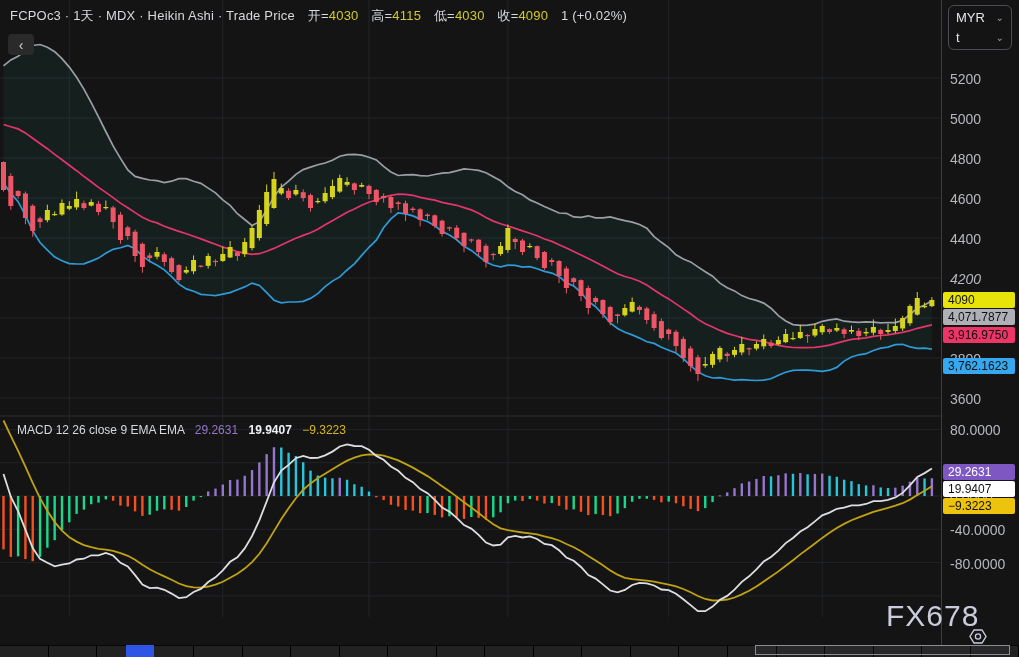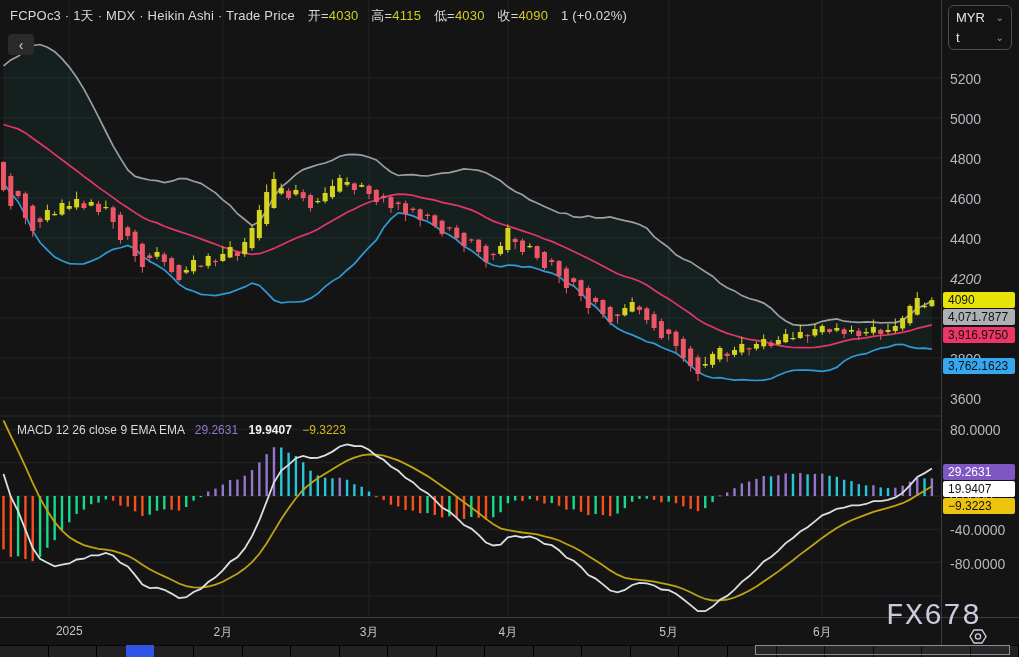--- a/index.html
+++ b/index.html
@@ -37,21 +37,21 @@
              background:#141414;z-index:1;}
   .t-lbl{position:absolute;top:6px;font-size:12px;color:#c3c6cc;transform:translateX(-50%);}
   
   .strip{position:absolute;left:0;top:645px;width:1019px;height:12px;background:#151515;z-index:5;
          display:flex;}
   .cell{flex:1;border-right:1px solid #000;background:#222;box-sizing:border-box;border-top:1px solid #060606;}
   .strip-hl{position:absolute;top:0;height:12px;background:#2f55e6;z-index:6;}
   .strip-vp{position:absolute;top:0;height:10px;border:1px solid #8a8d96;box-sizing:border-box;z-index:7;background:rgba(255,255,255,0.03);}
   
   .watermark{position:absolute;left:886px;top:599px;z-index:4;color:#d4d6e8;font-size:30px;
-             letter-spacing:1px;opacity:.95;font-family:Liberation Mono, monospace;}
+             letter-spacing:1px;opacity:.95;}
   .wm-hex{position:absolute;left:83px;top:29px;}
 </style>
 </head>
 <body>
 
 <div class="app">
 
   <svg id="chart-svg" width="941" height="617" viewBox="0 0 941 617">
       <defs>
         <clipPath id="clip-price">
@@ -536,28 +536,20 @@
     <div class="cur-line">
       <span>MYR</span>
       <span class="chev">⌄</span>
     </div>
     <div class="cur-line">
       <span>t</span>
       <span class="chev">⌄</span>
     </div>
   </div>
 
-  <div class="time-axis" id="time-axis">
-      <div class="t-lbl" style="left: 69.29px;">2025</div>
-      <div class="t-lbl" style="left: 222.8px;">2月</div>
-      <div class="t-lbl" style="left: 369px;">3月</div>
-      <div class="t-lbl" style="left: 507.89px;">4月</div>
-      <div class="t-lbl" style="left: 668.71px;">5月</div>
-      <div class="t-lbl" style="left: 822.22px;">6月</div>
-    </div>
 
   <div class="strip" id="strip">
       <div class="cell"></div>
       <div class="cell"></div>
       <div class="cell"></div>
       <div class="cell"></div>
       <div class="cell"></div>
       <div class="cell"></div>
       <div class="cell"></div>
       <div class="cell"></div>

